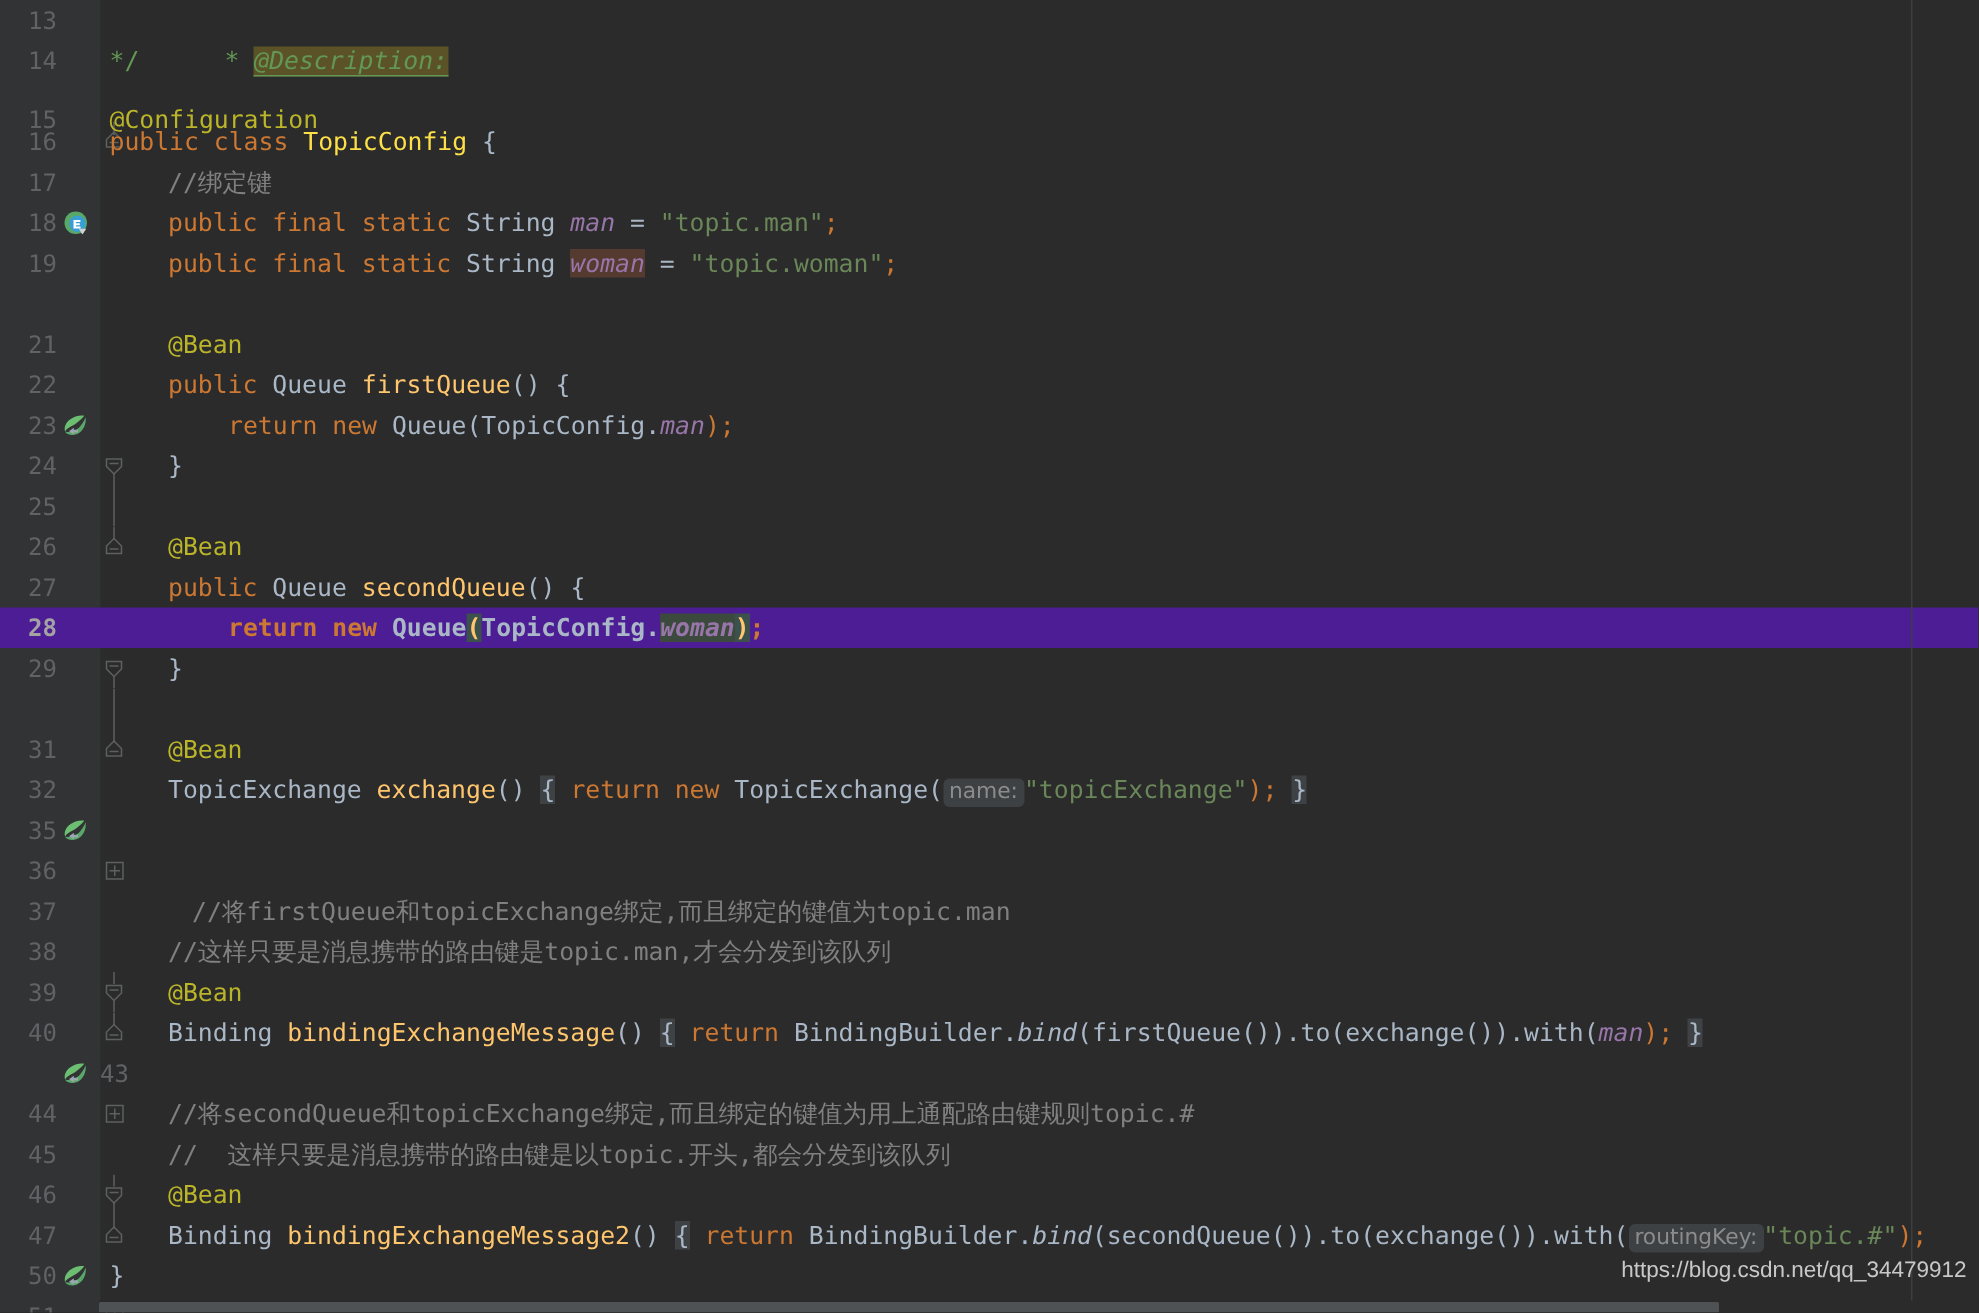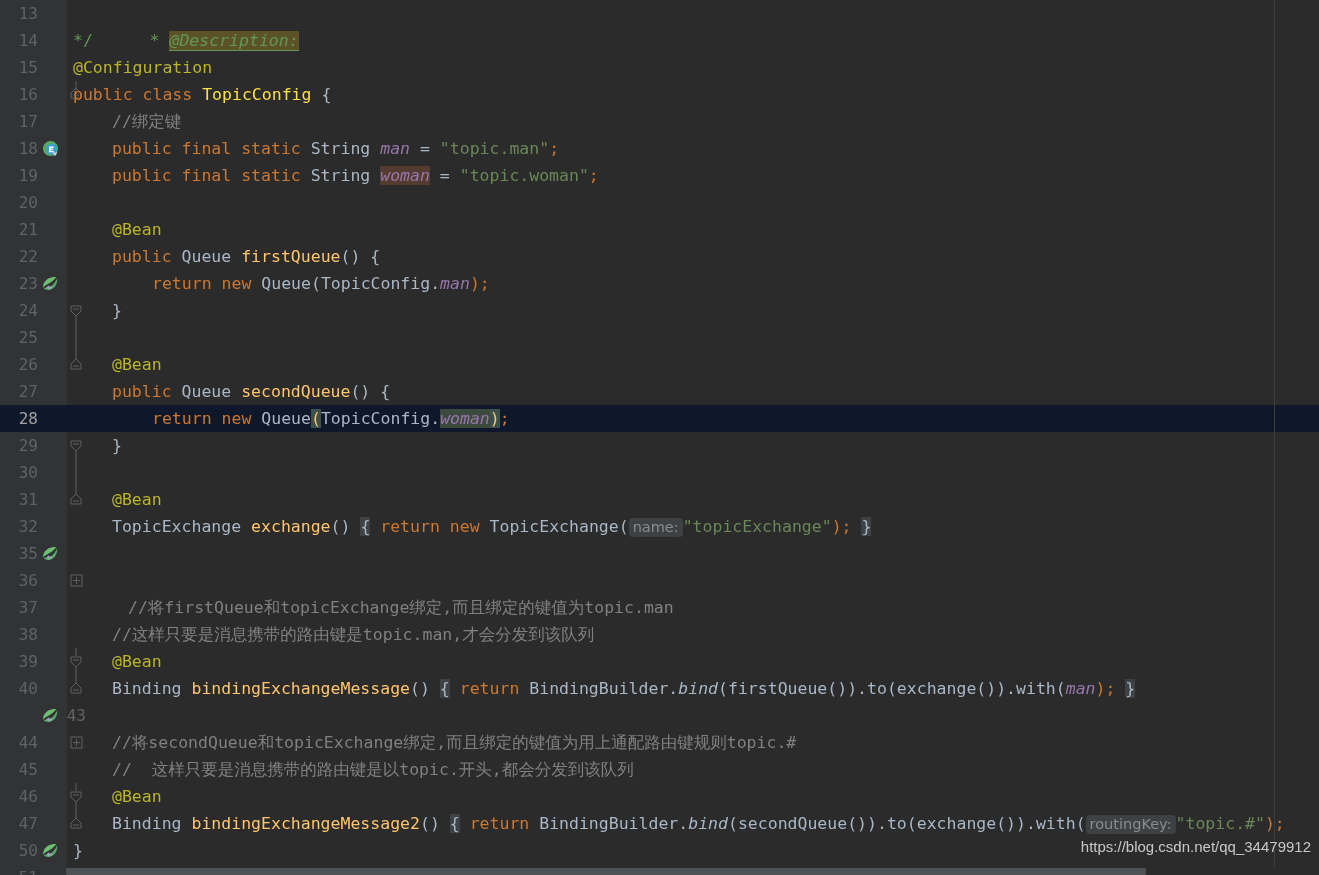--- a/index.html
+++ b/index.html
@@ -36,21 +36,22 @@
 
   
   .row {
     position: relative;
     height: 27px;
     line-height: 27px;
     white-space: pre;
     font-size: 16.5px;
   }
   .row.current {
-    background: #0f172a;
+    background: #4c1d95;
+    font-weight: bold;
   }
   .row.current .code { background: transparent; }
 
   .lnum {
     position: absolute;
     left: 0; top: 0;
     width: 38px;
     text-align: right;
     color: #606366;
     font-size: 16px;
@@ -181,21 +182,21 @@
     <span class="fold">
       <svg width="16" height="27" viewBox="0 0 16 27">
         <line x1="8" y1="0" x2="8" y2="9" stroke="#5e6060" stroke-width="1"></line>
         <path d="M3 17 L3 12 L8 7 L13 12 L13 17 Z" fill="none" stroke="#5e6060" stroke-width="1"></path>
         <line x1="5" y1="14" x2="11" y2="14" stroke="#5e6060" stroke-width="1"></line>
       </svg>
     </span>
     <span class="code" style="left:73px;"><span class="docstar">*/</span></span>
   </div>
 
-  <div class="row" style="top:54px;position:absolute;width:100%;">
+  <div class="row" style="top:66px;position:absolute;width:100%;">
     <span class="lnum">15</span>
     <span class="code" style="left:73px;"><span class="anno">@Configuration</span></span>
   </div>
 
   <div class="row" style="top:81px;position:absolute;width:100%;">
     <span class="lnum">16</span>
     <span class="gicon">
       <svg width="17" height="17" viewBox="0 0 17 17">
         <path d="M8.5 1 C12.5 1 16 4.2 16 8.5 C16 12.8 12.8 16 8.5 16 C4.2 16 1 12.8 1 8.5 C1 4.2 4.5 1 8.5 1 Z" fill="#59a869"></path>
         <circle cx="9.6" cy="9.2" r="5.4" fill="#389fd6"></circle>
@@ -214,23 +215,20 @@
   <div class="row" style="top:135px;position:absolute;width:100%;">
     <span class="lnum">18</span>
     <span class="code" style="left:112px;"><span class="kw">public final static</span> <span class="type">String</span> <span class="field">man</span> <span class="punc">=</span> <span class="str">"topic.man"</span><span class="semi">;</span></span>
   </div>
 
   <div class="row" style="top:162px;position:absolute;width:100%;">
     <span class="lnum">19</span>
     <span class="code" style="left:112px;"><span class="kw">public final static</span> <span class="type">String</span> <span class="field hl-write">woman</span> <span class="punc">=</span> <span class="str">"topic.woman"</span><span class="semi">;</span></span>
   </div>
 
-  <div class="row" style="top:189px;position:absolute;width:100%;">
-    <span class="lnum">20</span>
-  </div>
 
   <div class="row" style="top:216px;position:absolute;width:100%;">
     <span class="lnum">21</span>
     <span class="gicon">
       <svg width="17" height="17" viewBox="0 0 17 17">
         <path d="M15 3 C15.8 7 14 12.5 9 14.5 C5.5 15.8 2.2 14.5 1.4 12.6 C4 13.6 7.5 13 10.4 10.3 C13.2 7.6 14.6 4.6 15 3 Z" fill="#59a869"></path>
         <path d="M14.2 2.2 C12 5 9 7.5 5.5 9.2 C3.5 10.2 2 11.4 1.4 12.6 C0.6 10.4 1.6 7.2 4.4 4.9 C7.4 2.4 11.6 1.6 14.2 2.2 Z" fill="#6cbf70"></path>
         <path d="M4 12.5 L7.2 10.2 L7.2 11.5 L10 11.5 L10 13.4 L7.2 13.4 L7.2 14.7 Z" fill="#9aa7b0"></path>
       </svg>
     </span>
@@ -314,23 +312,20 @@
     <span class="fold">
       <svg width="16" height="27" viewBox="0 0 16 27">
         <line x1="8" y1="0" x2="8" y2="9" stroke="#5e6060" stroke-width="1"></line>
         <path d="M3 18 L3 13 L8 8 L13 13 L13 18 Z" fill="none" stroke="#5e6060" stroke-width="1"></path>
         <line x1="5" y1="15" x2="11" y2="15" stroke="#5e6060" stroke-width="1"></line>
       </svg>
     </span>
     <span class="code" style="left:112px;"><span class="brace">}</span></span>
   </div>
 
-  <div class="row" style="top:459px;position:absolute;width:100%;">
-    <span class="lnum">30</span>
-  </div>
 
   <div class="row" style="top:486px;position:absolute;width:100%;">
     <span class="lnum">31</span>
     <span class="gicon">
       <svg width="17" height="17" viewBox="0 0 17 17">
         <path d="M15 3 C15.8 7 14 12.5 9 14.5 C5.5 15.8 2.2 14.5 1.4 12.6 C4 13.6 7.5 13 10.4 10.3 C13.2 7.6 14.6 4.6 15 3 Z" fill="#59a869"></path>
         <path d="M14.2 2.2 C12 5 9 7.5 5.5 9.2 C3.5 10.2 2 11.4 1.4 12.6 C0.6 10.4 1.6 7.2 4.4 4.9 C7.4 2.4 11.6 1.6 14.2 2.2 Z" fill="#6cbf70"></path>
         <path d="M4 12.5 L7.2 10.2 L7.2 11.5 L10 11.5 L10 13.4 L7.2 13.4 L7.2 14.7 Z" fill="#9aa7b0"></path>
       </svg>
     </span>

